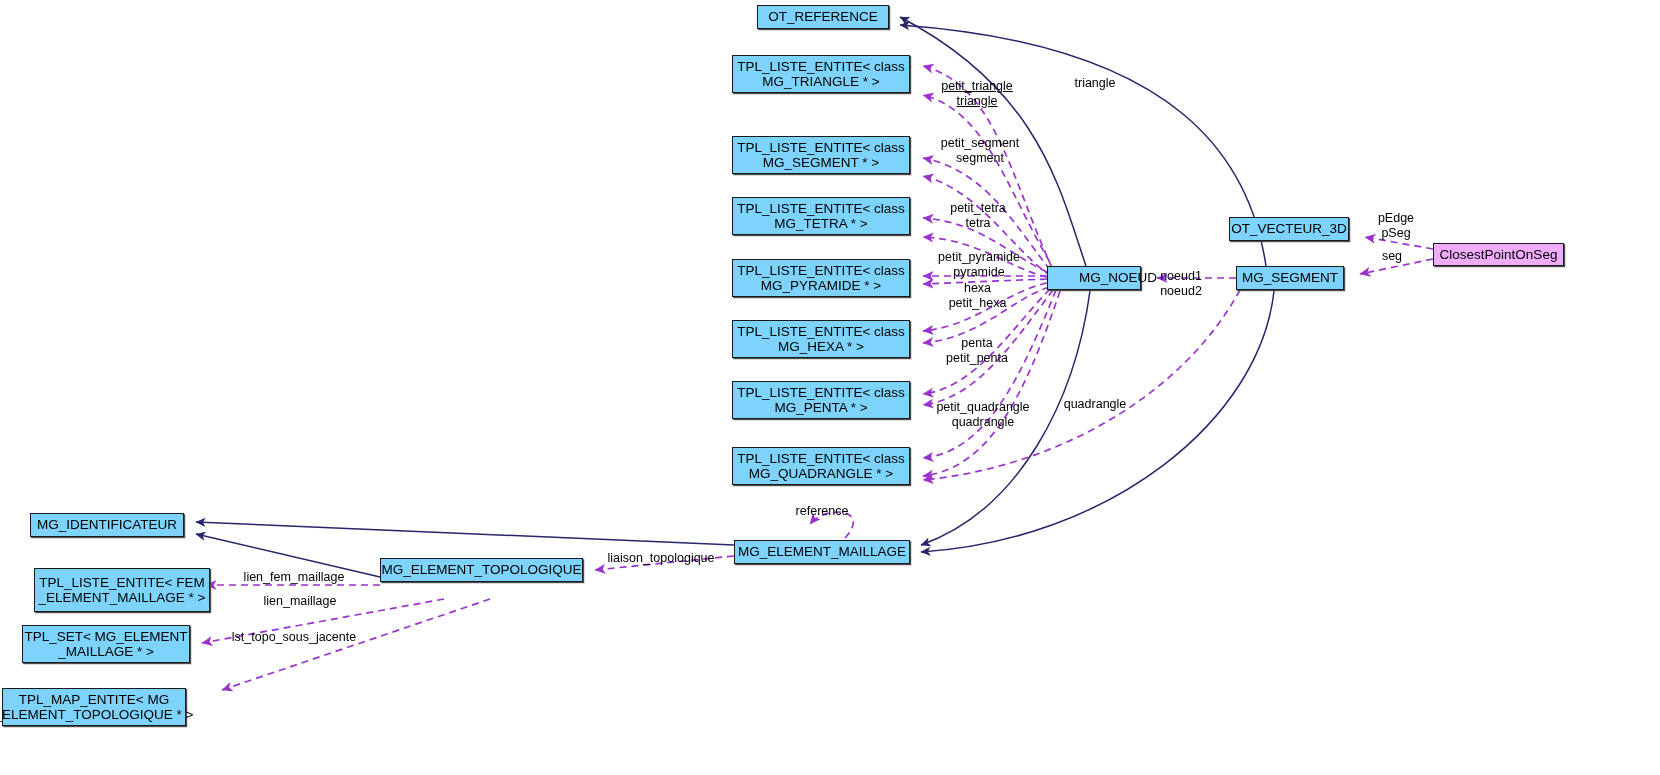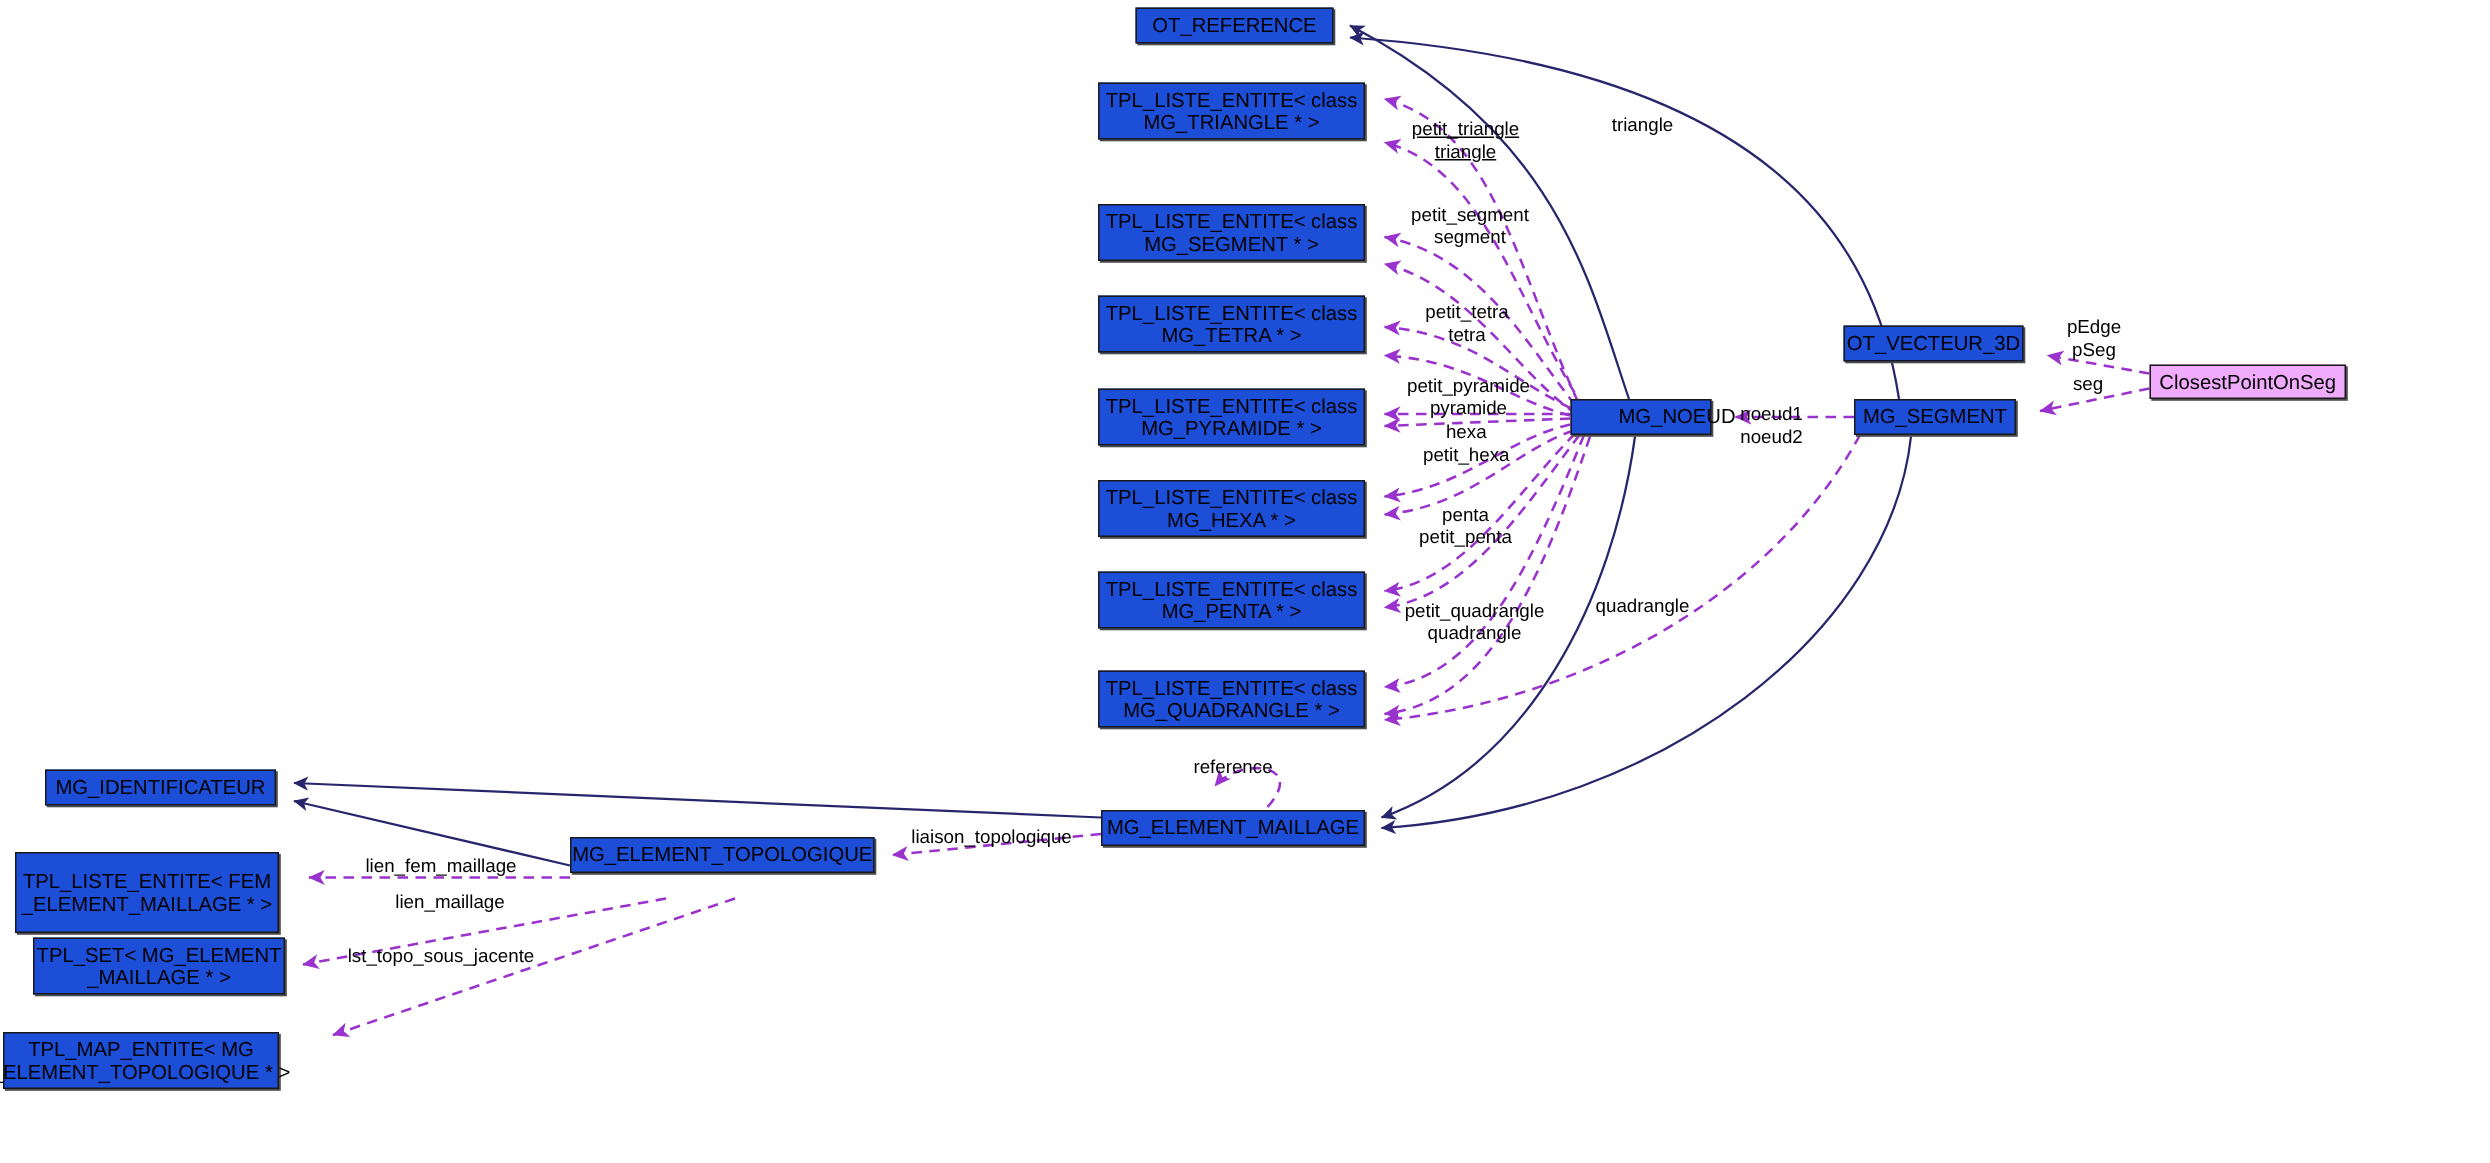--- a/index.html
+++ b/index.html
@@ -21,21 +21,21 @@
     position: absolute;
     left: 0;
     top: 0;
     width: 1660px;
     height: 775px;
   }
   .node {
     position: absolute;
     box-sizing: border-box;
     border: 1px solid #1a1a1a;
-    background: #1d4ed8;
+    background: #7dd3fc;
     color: #000000;
     font-size: 13.5px;
     line-height: 15.5px;
     text-align: center;
     display: flex;
     align-items: center;
     justify-content: center;
     white-space: pre;
     box-shadow: 1.2px 1.2px 0 0 #4d4d4d;
   }
@@ -204,21 +204,21 @@
 MG_HEXA * &gt;</div>
   <div class="node" style="left: 732px; top: 381px; width: 178px; height: 38px;">TPL_LISTE_ENTITE&lt; class
 MG_PENTA * &gt;</div>
   <div class="node" style="left: 732px; top: 447px; width: 178px; height: 38px;">TPL_LISTE_ENTITE&lt; class
 MG_QUADRANGLE * &gt;</div>
   <div class="node" style="left: 1047px; top: 266px; width: 94px; height: 24px; padding-left: 48px;">MG_NOEUD</div>
   <div class="node" style="left: 1229px; top: 217px; width: 120px; height: 24px;">OT_VECTEUR_3D</div>
   <div class="node" style="left: 1236px; top: 266px; width: 108px; height: 24px;">MG_SEGMENT</div>
   <div class="node highlight" style="left: 1433px; top: 243px; width: 131px; height: 23px;">ClosestPointOnSeg</div>
   <div class="node" style="left: 30px; top: 513px; width: 154px; height: 24px;">MG_IDENTIFICATEUR</div>
-  <div class="node" style="left: 10px; top: 568px; width: 176px; height: 54px;">TPL_LISTE_ENTITE&lt; FEM
+  <div class="node" style="left: 34px; top: 568px; width: 176px; height: 44px;">TPL_LISTE_ENTITE&lt; FEM
 _ELEMENT_MAILLAGE * &gt;</div>
   <div class="node" style="left: 22px; top: 625px; width: 168px; height: 38px;">TPL_SET&lt; MG_ELEMENT
 _MAILLAGE * &gt;</div>
   <div class="node" style="left: 2px; top: 688px; width: 184px; height: 38px;">TPL_MAP_ENTITE&lt; MG
 _ELEMENT_TOPOLOGIQUE * &gt;</div>
   <div class="node" style="left: 380px; top: 558px; width: 203px; height: 24px;">MG_ELEMENT_TOPOLOGIQUE</div>
   <div class="node" style="left: 734px; top: 540px; width: 176px; height: 24px;">MG_ELEMENT_MAILLAGE</div>
 
   <div class="edge-label" style="left: 1068px; top: 76px; width: 54px;">triangle</div>
   <div class="edge-label" style="left: 932px; top: 79px; width: 90px; text-decoration: underline;">petit_triangle

